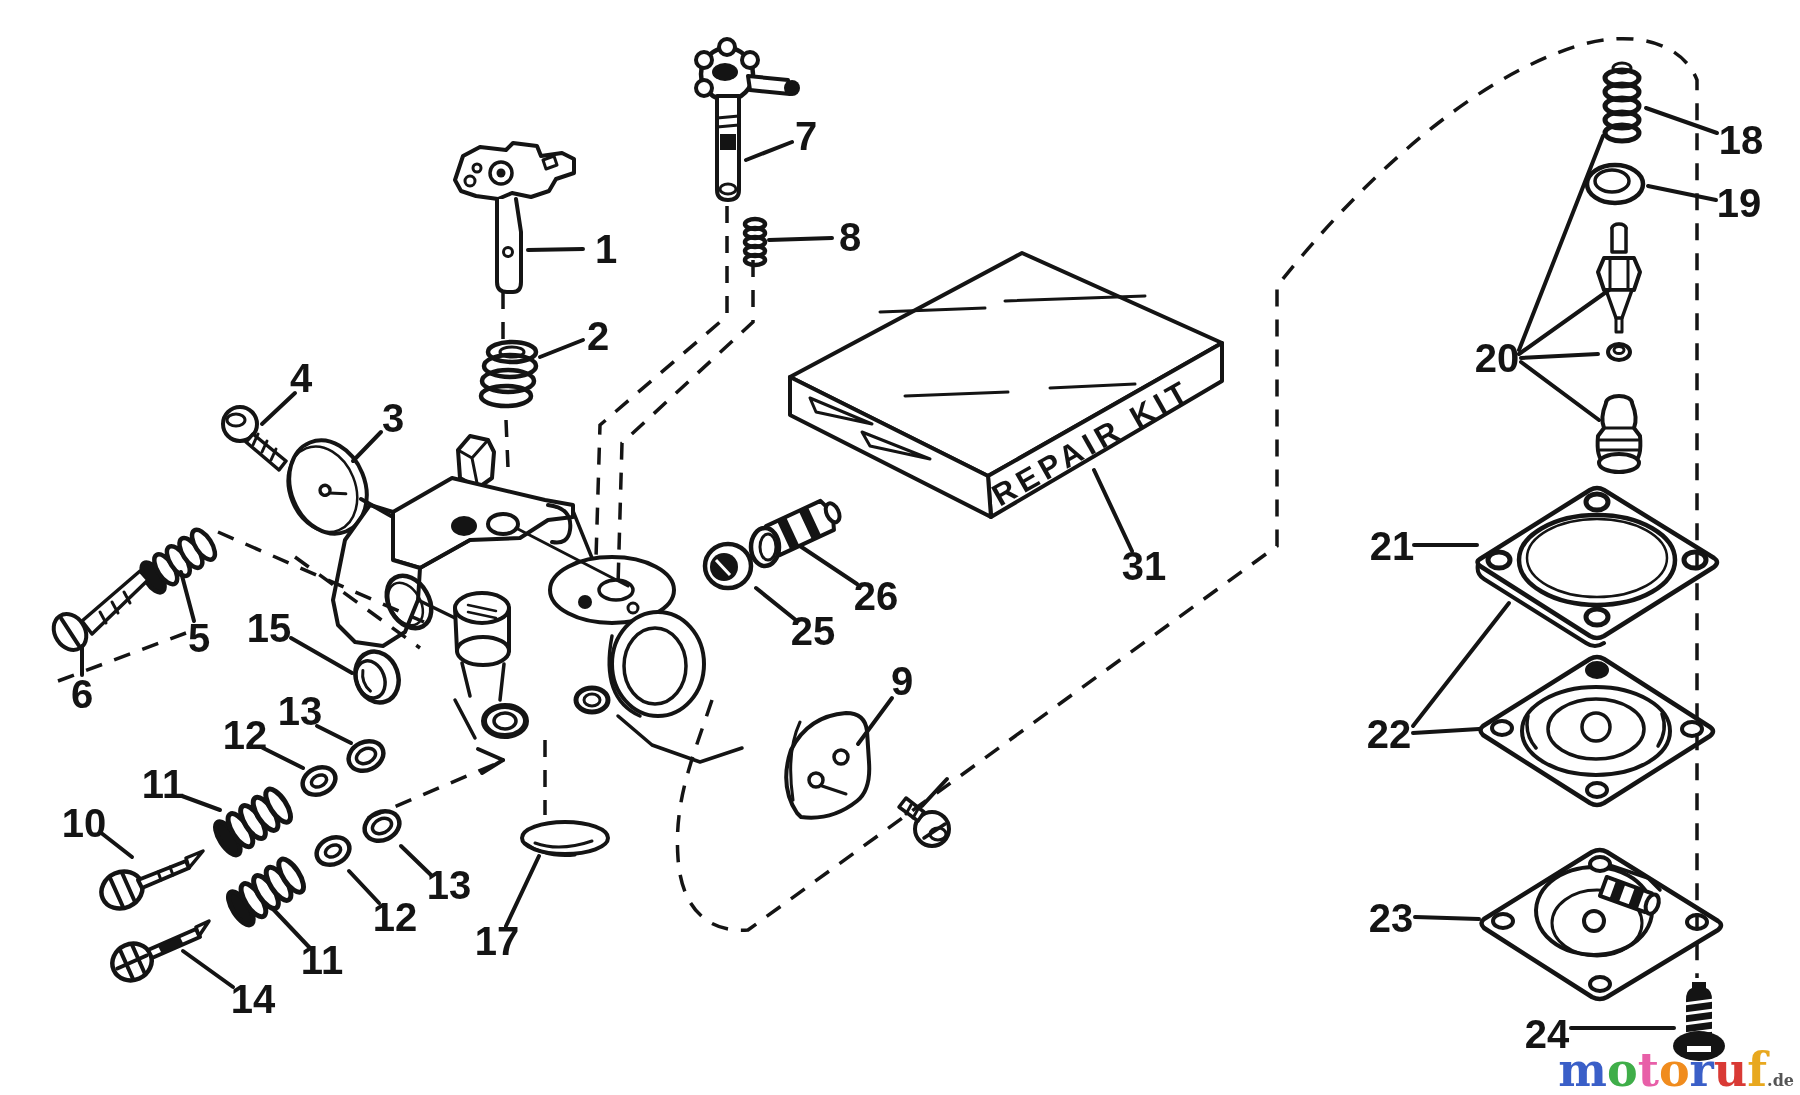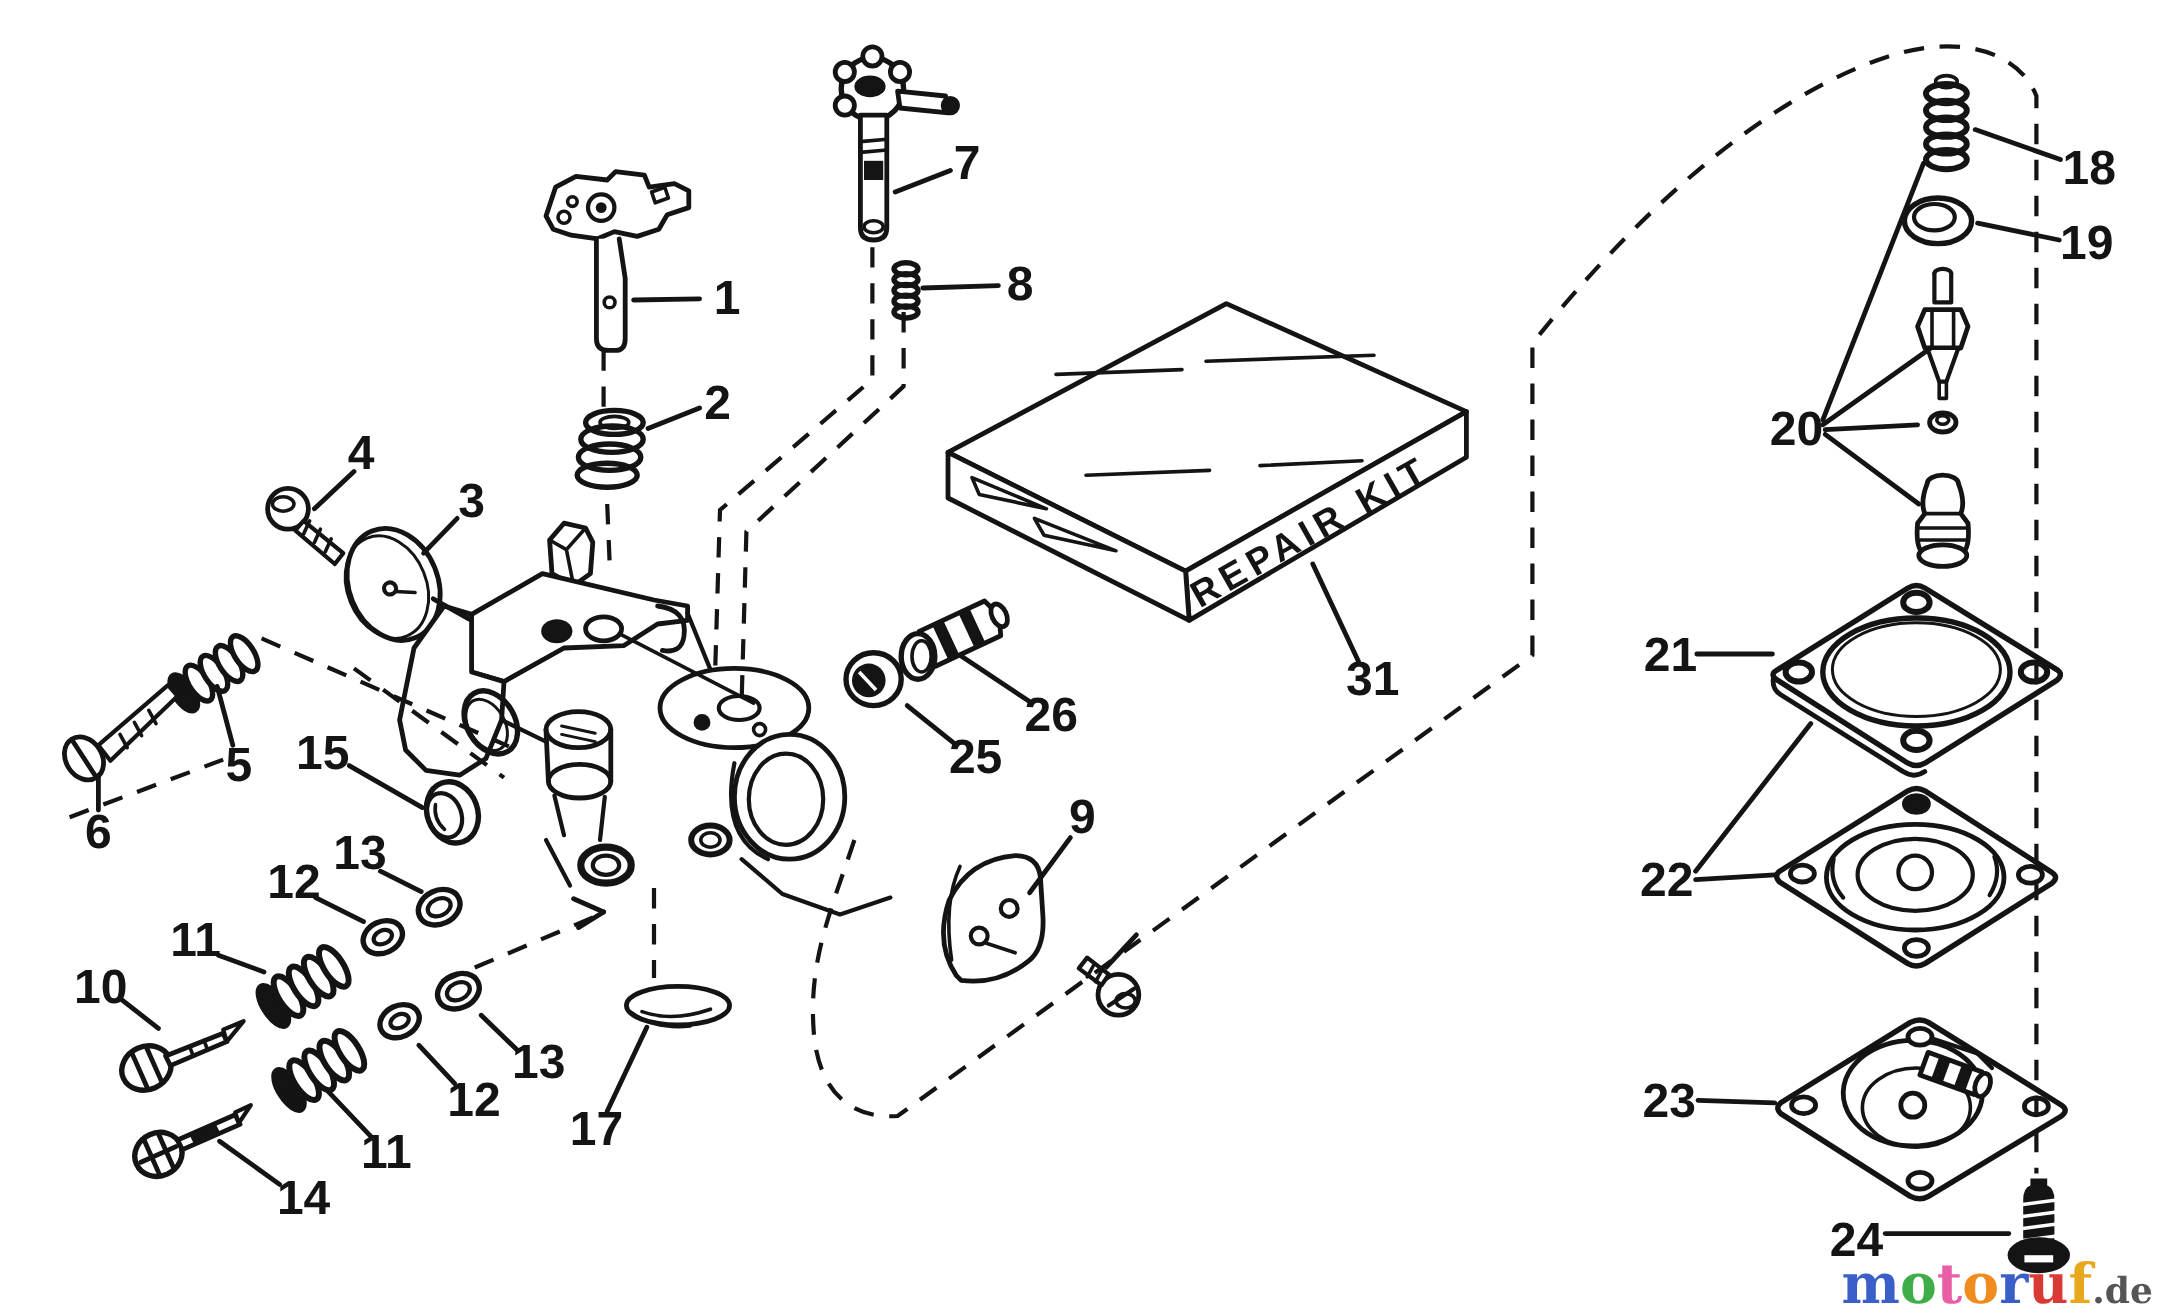--- a/index.html
+++ b/index.html
@@ -8,21 +8,21 @@
   svg{position:absolute;left:0;top:0;}
   .ln{stroke:#141414;fill:none;stroke-linecap:round;stroke-linejoin:round;}
   .fw{fill:#ffffff;}
   .fd{fill:#141414;}
   .lbl{font-family:"Liberation Sans",sans-serif;font-weight:700;font-size:40px;fill:#141414;}
   .kit-text{font-family:"Liberation Sans",sans-serif;font-weight:700;font-size:31px;
             letter-spacing:5px;fill:#141414;}
   #watermark{position:absolute;right:6px;bottom:2px;
              font-family:"DejaVu Serif",serif;font-weight:700;font-size:46px;
              line-height:1;user-select:none;}
-  #watermark .suffix{font-size:30px;font-weight:700;}
+  #watermark .suffix{font-size:16px;font-weight:700;}
 </style>
 </head>
 <body>
 
 <div id="stage">
 <svg width="1800" height="1095" viewBox="0 0 1800 1095">
 
   <g>
     <path class="ln fw" stroke-width="4" d="M455,180 L463,156 L480,147 L506,150 L513,143 L537,146 L541,156 L562,153 L574,159 L574,173 L556,179 L549,191 L531,197 L512,193 L498,199 L476,196 L461,191 Z"></path>
     <circle class="ln" stroke-width="3.5" cx="501" cy="173" r="11"></circle>

